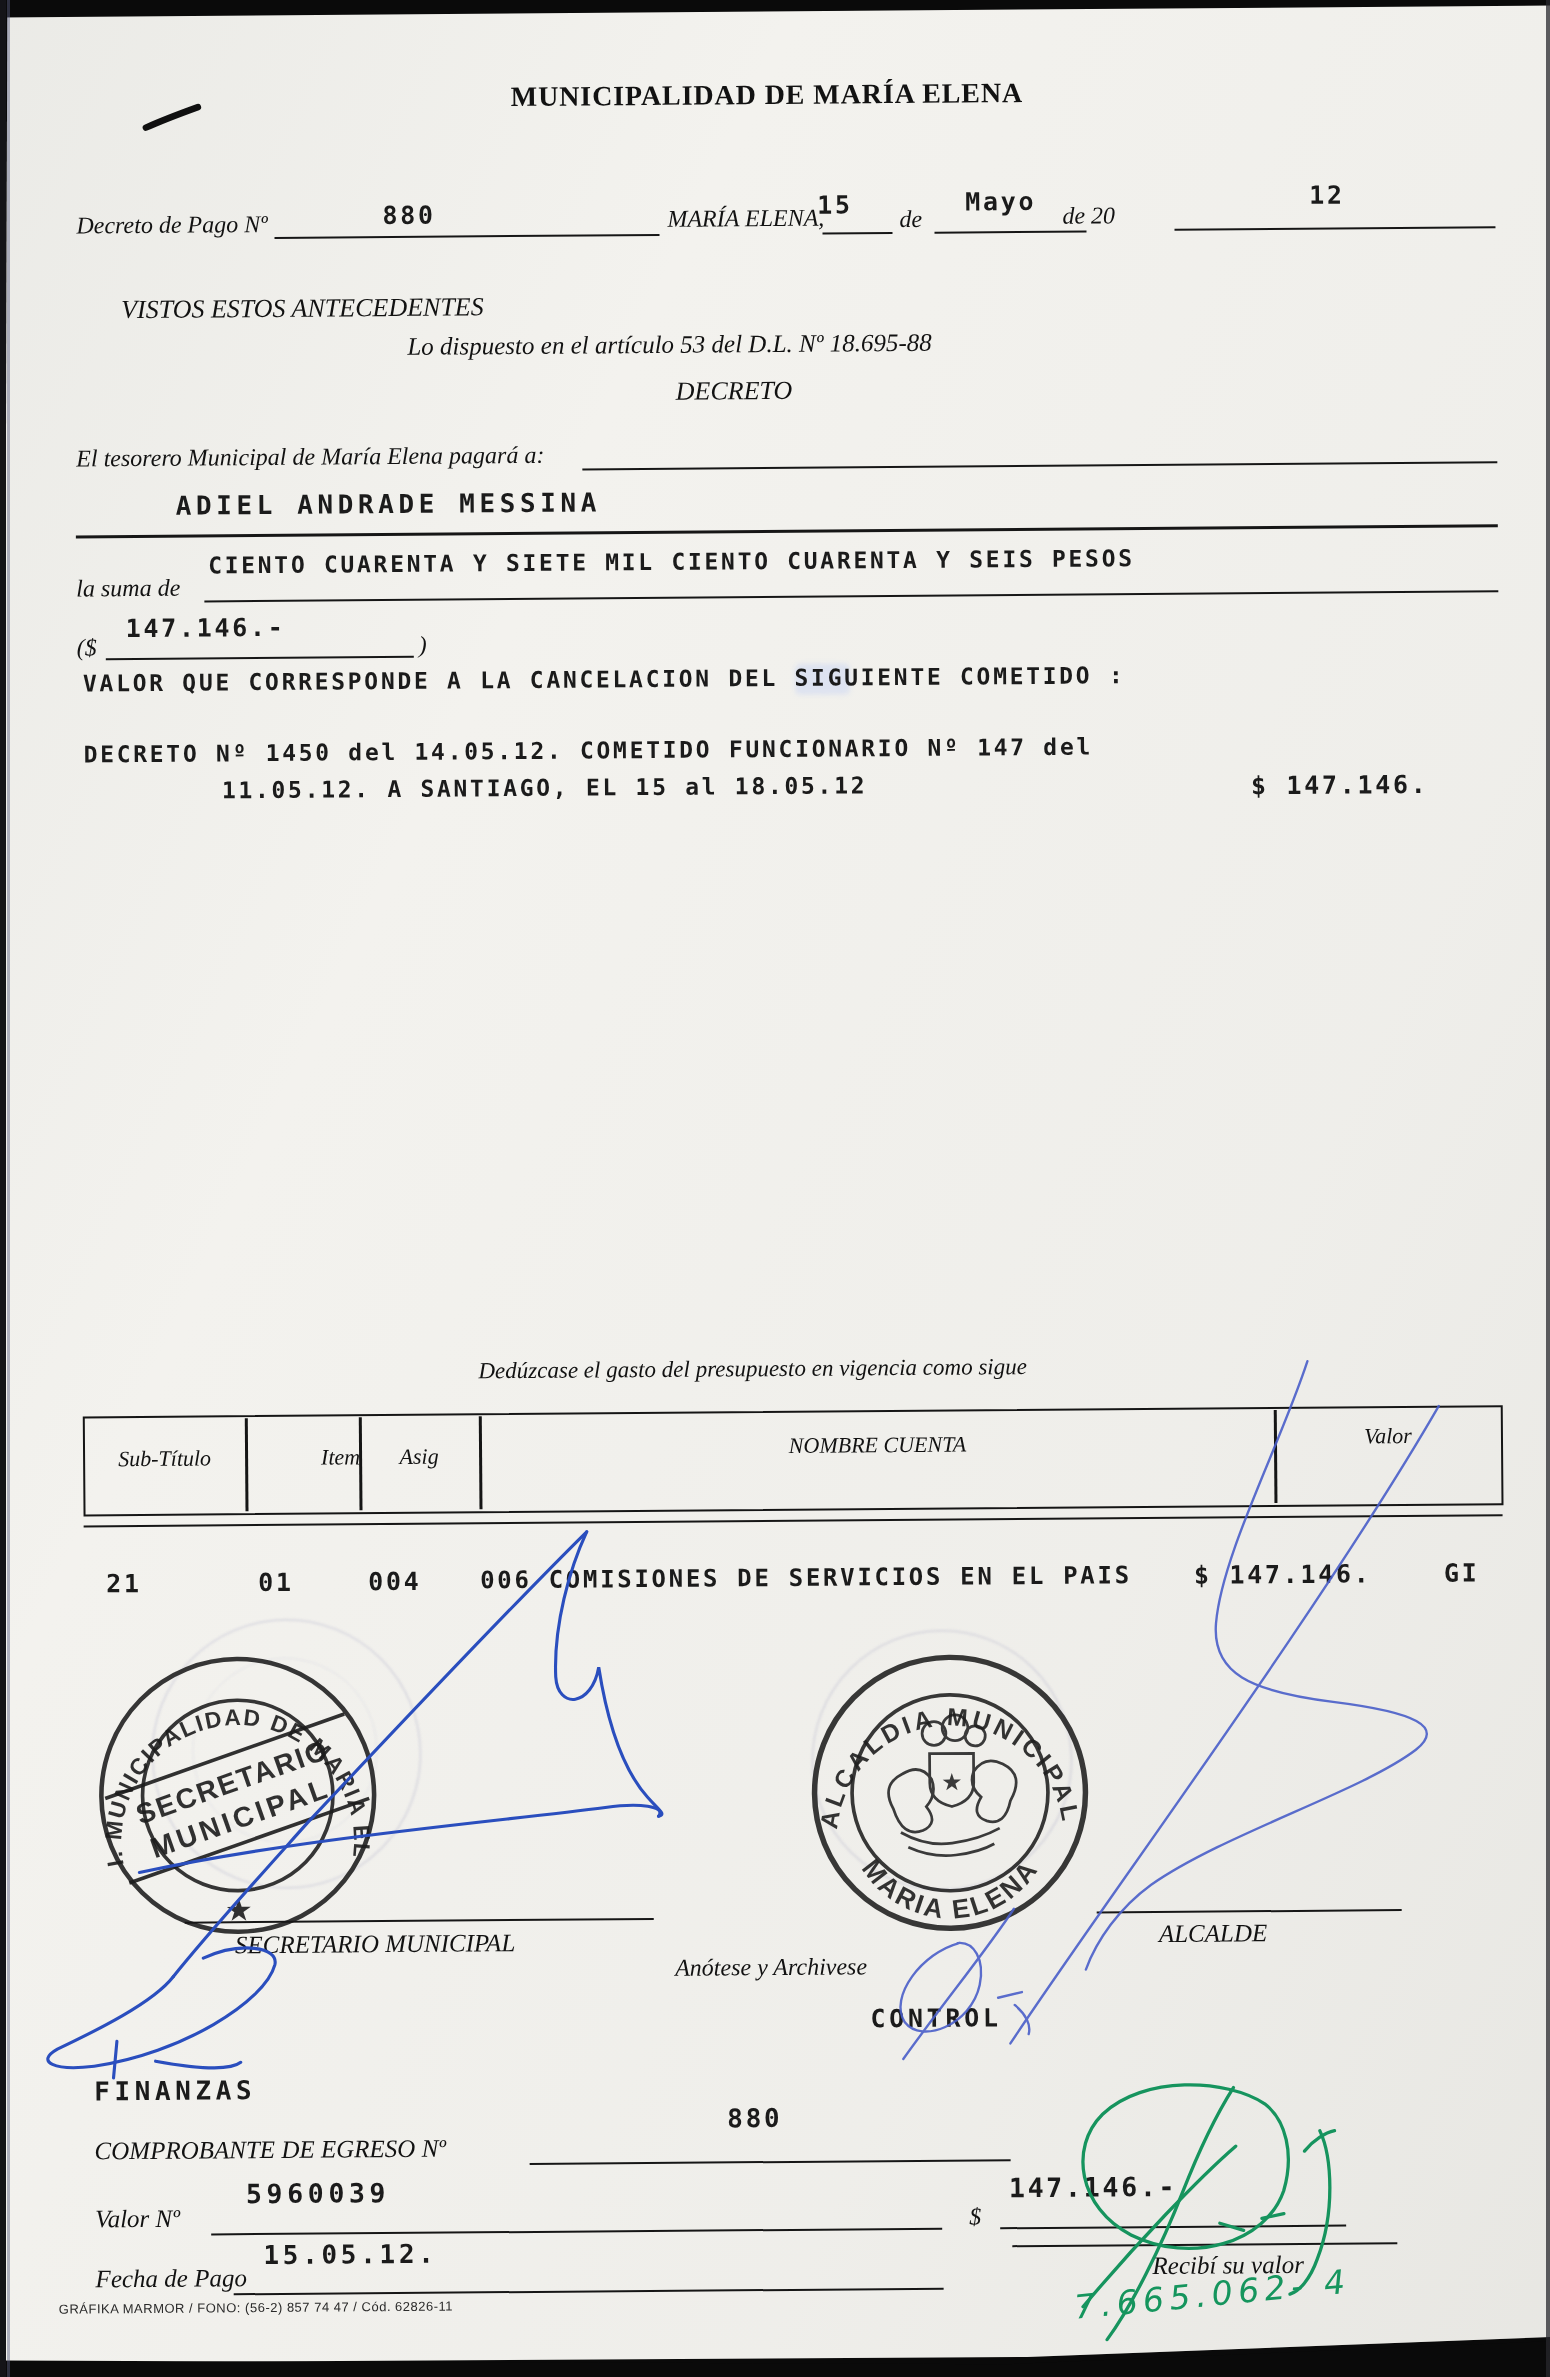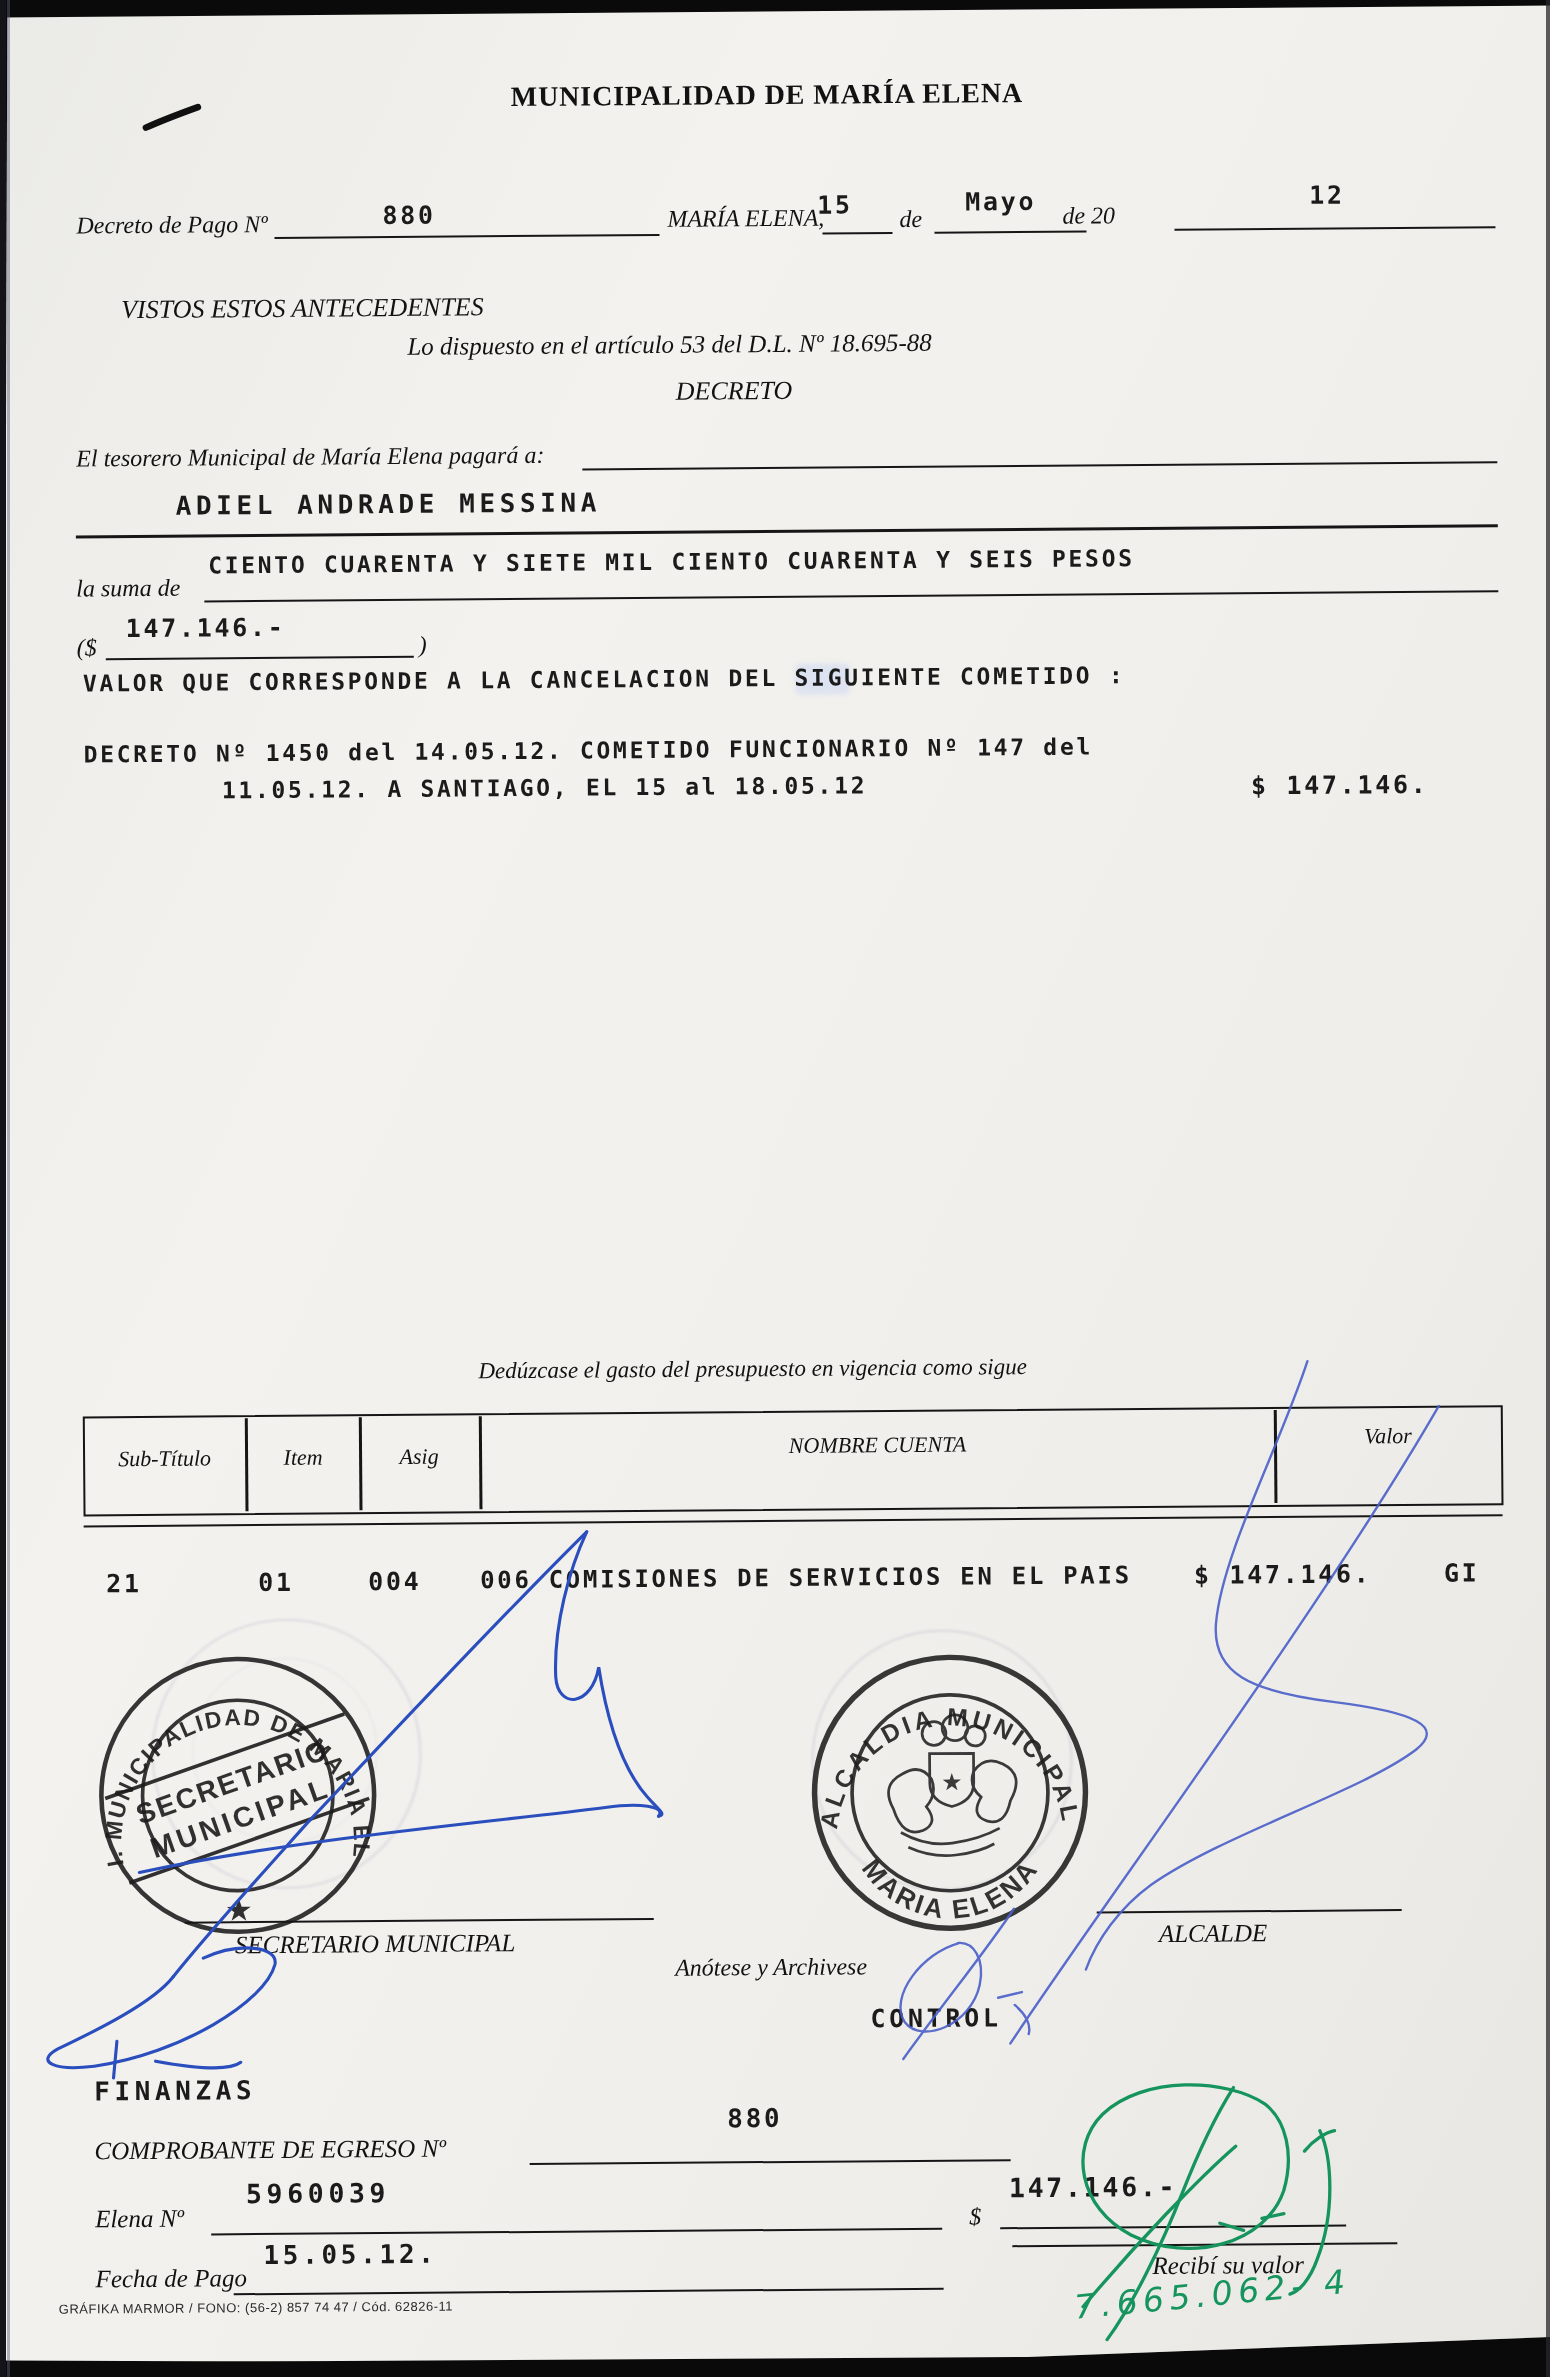--- a/index.html
+++ b/index.html
@@ -72,21 +72,21 @@
     <div class="typed" style="left:1254px;top:775px;font-size:25px;">$ 147.146.</div>
 
     <div class="lbl" style="left:477px;top:1356px;font-size:23px;">Dedúzcase el gasto del presupuesto en vigencia como sigue</div>
     <div style="position:absolute;left:81px;top:1411px;width:1416px;height:96px;border:2.7px solid #151515;"></div>
     <div class="rule" style="left:81px;top:1520px;width:1419px;"></div>
     <div style="position:absolute;left:243px;top:1414px;width:2.7px;height:93px;background:#151515;"></div>
     <div style="position:absolute;left:357px;top:1414px;width:2.7px;height:93px;background:#151515;"></div>
     <div style="position:absolute;left:477px;top:1414px;width:2.7px;height:93px;background:#151515;"></div>
     <div style="position:absolute;left:1272px;top:1414px;width:2.7px;height:93px;background:#151515;"></div>
     <div class="lbl" style="left:81px;top:1441px;width:163px;text-align:center;font-size:22px;">Sub-Título</div>
-    <div class="lbl" style="left:244px;top:1441px;width:114px;text-align:center;font-size:22px;">Item</div>
+    <div class="lbl" style="left:244px;top:1441px;width:114px;text-align:right;font-size:22px;">Item</div>
     <div class="lbl" style="left:358px;top:1441px;width:118px;text-align:center;font-size:22px;">Asig</div>
     <div class="lbl" style="left:478px;top:1433px;width:795px;text-align:center;font-size:22px;">NOMBRE CUENTA</div>
     <div class="lbl" style="left:1275px;top:1428px;width:222px;text-align:center;font-size:22px;">Valor</div>
 
     <div class="typed" style="left:103px;top:1564px;font-size:25px;">21</div>
     <div class="typed" style="left:255px;top:1564px;font-size:25px;">01</div>
     <div class="typed" style="left:365px;top:1564px;font-size:25px;">004</div>
     <div class="typed" style="left:477px;top:1564px;font-size:24px;">006 COMISIONES DE SERVICIOS EN EL PAIS</div>
     <div class="typed" style="left:1191px;top:1564px;font-size:25px;">$ 147.146.</div>
     <div class="typed" style="left:1441px;top:1564px;font-size:25px;">GI</div>
@@ -144,21 +144,21 @@
     <div class="lbl" style="left:229px;top:1927px;font-size:25px;">SECRETARIO MUNICIPAL</div>
     <div class="lbl" style="left:669px;top:1954px;">Anótese y Archivese</div>
     <div class="typed" style="left:864px;top:2005px;font-size:25px;letter-spacing:3.7px;">CONTROL</div>
     <div class="rule" style="left:1091px;top:1914px;width:305px;"></div>
     <div class="lbl" style="left:1153px;top:1923px;font-size:25px;font-style:italic;">ALCALDE</div>
 
     <div class="typed" style="left:87px;top:2071px;font-size:26px;letter-spacing:4.6px;">FINANZAS</div>
     <div class="lbl" style="left:87px;top:2132px;font-size:25px;">COMPROBANTE DE EGRESO Nº</div>
     <div class="typed" style="left:720px;top:2103px;font-size:26px;">880</div>
     <div class="rule" style="left:522px;top:2161px;width:481px;"></div>
-    <div class="lbl" style="left:87px;top:2200px;font-size:25px;">Elena Nº</div>
+    <div class="lbl" style="left:87px;top:2200px;font-size:25px;">Valor Nº</div>
     <div class="typed" style="left:238px;top:2174px;font-size:26.6px;letter-spacing:4.6px;">5960039</div>
     <div class="rule" style="left:203px;top:2229px;width:731px;"></div>
     <div class="lbl" style="left:961px;top:2205px;font-size:24px;">$</div>
     <div class="typed" style="left:1001px;top:2174px;font-size:26.6px;">147.146.-</div>
     <div class="rule" style="left:992px;top:2229px;width:346px;"></div>
     <div class="lbl" style="left:87px;top:2260px;font-size:25px;">Fecha de Pago</div>
     <div class="typed" style="left:255px;top:2236px;font-size:26px;letter-spacing:3.7px;">15.05.12.</div>
     <div class="rule" style="left:225px;top:2289px;width:710px;"></div>
 
     <div class="rule" style="left:1004px;top:2247px;width:385px;border-top-width:2.7px;"></div>

